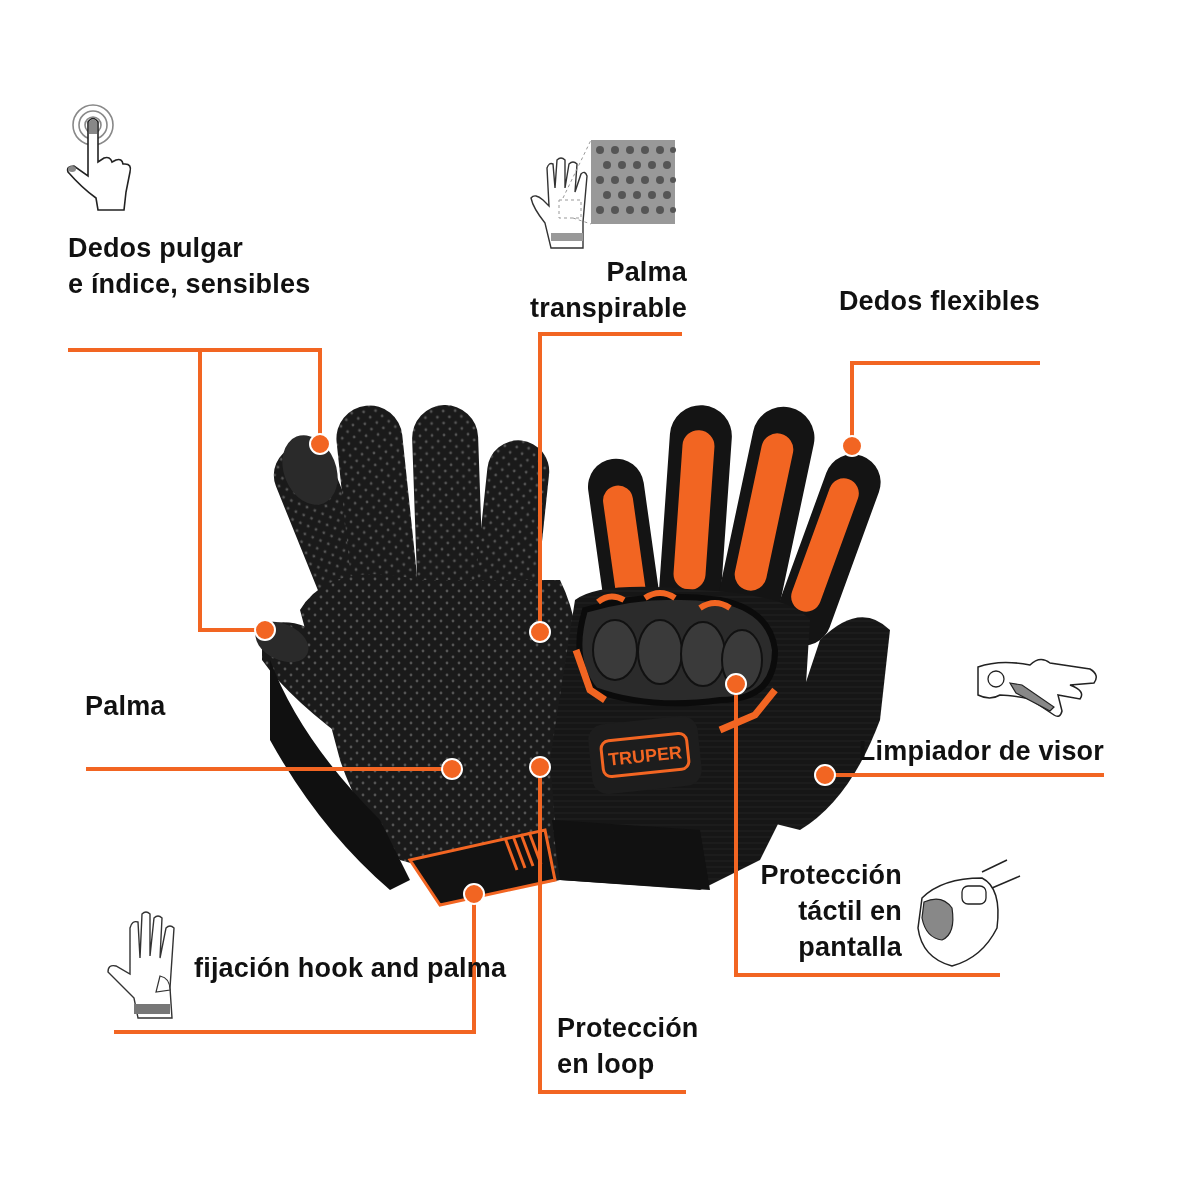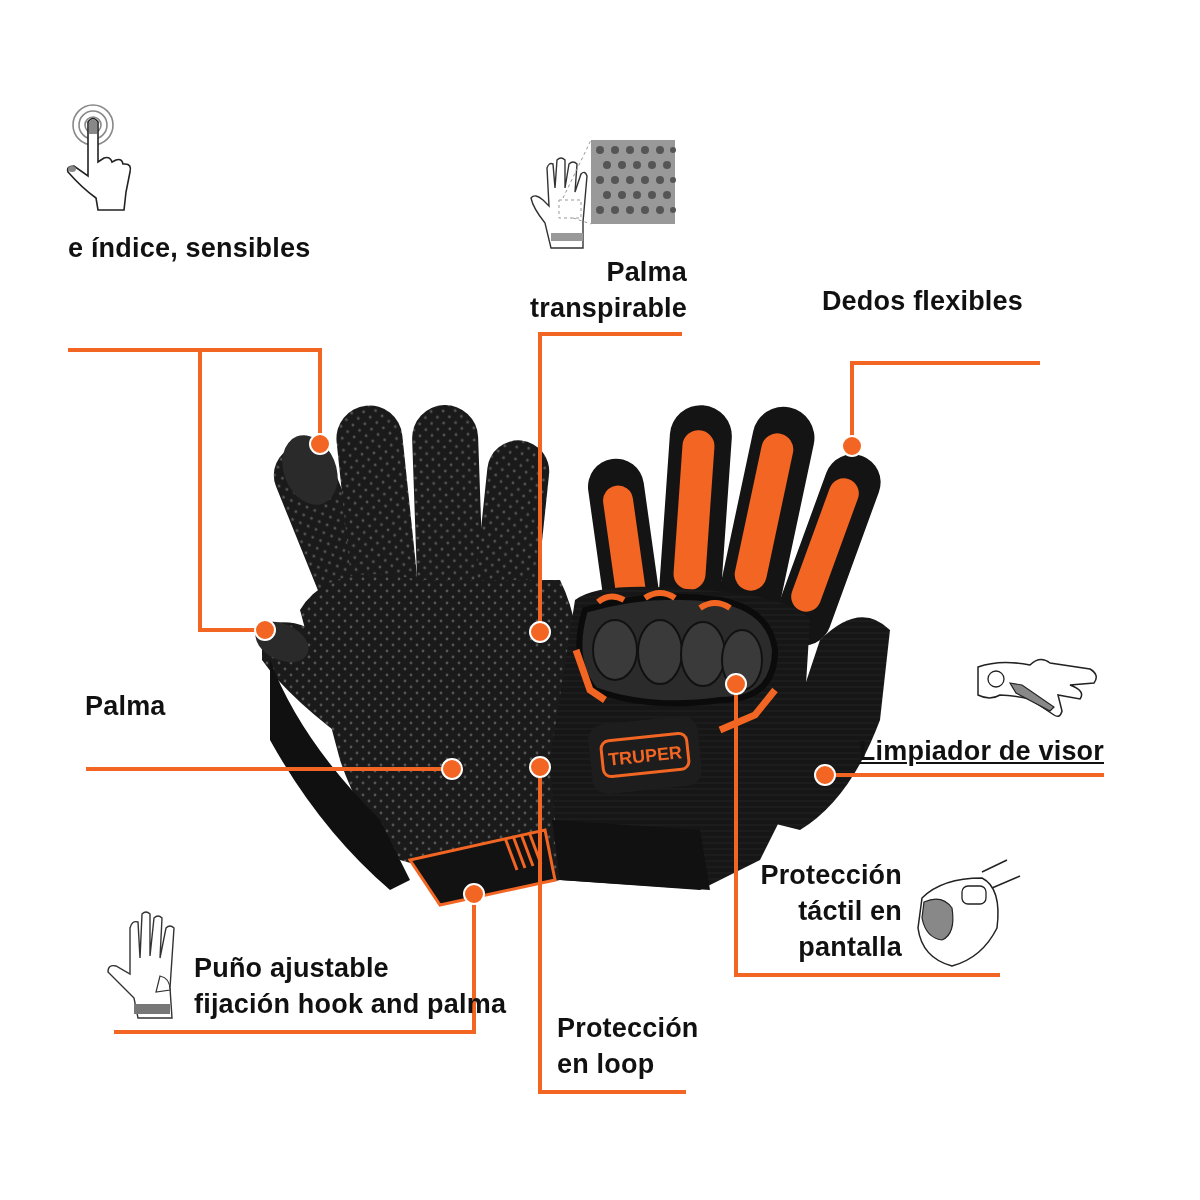--- a/index.html
+++ b/index.html
@@ -193,48 +193,48 @@
     <rect x="50" y="28" width="24" height="18" rx="6" fill="none" stroke="#222" stroke-width="1.3"></rect>
   </svg>
 
   <svg class="icon" style="left:104px;top:908px" width="80" height="115" viewBox="0 0 80 115">
     <path d="M30 90 Q16 76 4 64 Q4 56 12 58 L26 66 L26 20 Q28 12 34 14 L36 50 L38 6 Q42 2 46 6 L46 48 L50 10 Q54 6 58 10 L56 50 L62 20 Q66 16 70 20 L66 80 L68 110 L34 110 Z" fill="#fff" stroke="#333" stroke-width="1.4"></path>
     <rect x="30" y="96" width="36" height="10" fill="#777"></rect>
     <path d="M56 68 Q66 70 66 82 L52 84 Z" fill="#fff" stroke="#333" stroke-width="1.2"></path>
   </svg>
 
   <div class="label" style="left:68px;top:230px;">
+    <span>Dedos pulgar</span>
     <span>e índice, sensibles</span>
   </div>
 
   <div class="label r" style="right:513px;top:254px;">
     <span>Palma</span>
     <span>transpirable</span>
   </div>
 
-  <div class="label r" style="right:177px;top:283px;">
+  <div class="label r" style="right:160px;top:283px;">
     <span>Dedos flexibles</span>
   </div>
 
   <div class="label" style="left:85px;top:688px;">
     <span>Palma</span>
   </div>
 
-  <div class="label r" style="right:96px;top:733px;text-decoration:underline;">
+  <div class="label r" style="right:96px;top:733px;">
     <span>Limpiador de visor</span>
   </div>
 
   <div class="label r" style="right:298px;top:857px;">
     <span>Protección</span>
     <span>táctil en</span>
     <span>pantalla</span>
   </div>
 
   <div class="label" style="left:194px;top:950px;">
-    <span>Puño ajustable</span>
     <span>fijación hook and palma</span>
   </div>
 
   <div class="label" style="left:557px;top:1010px;">
     <span>Protección</span>
     <span>en loop</span>
   </div>
 
 </div>
 

